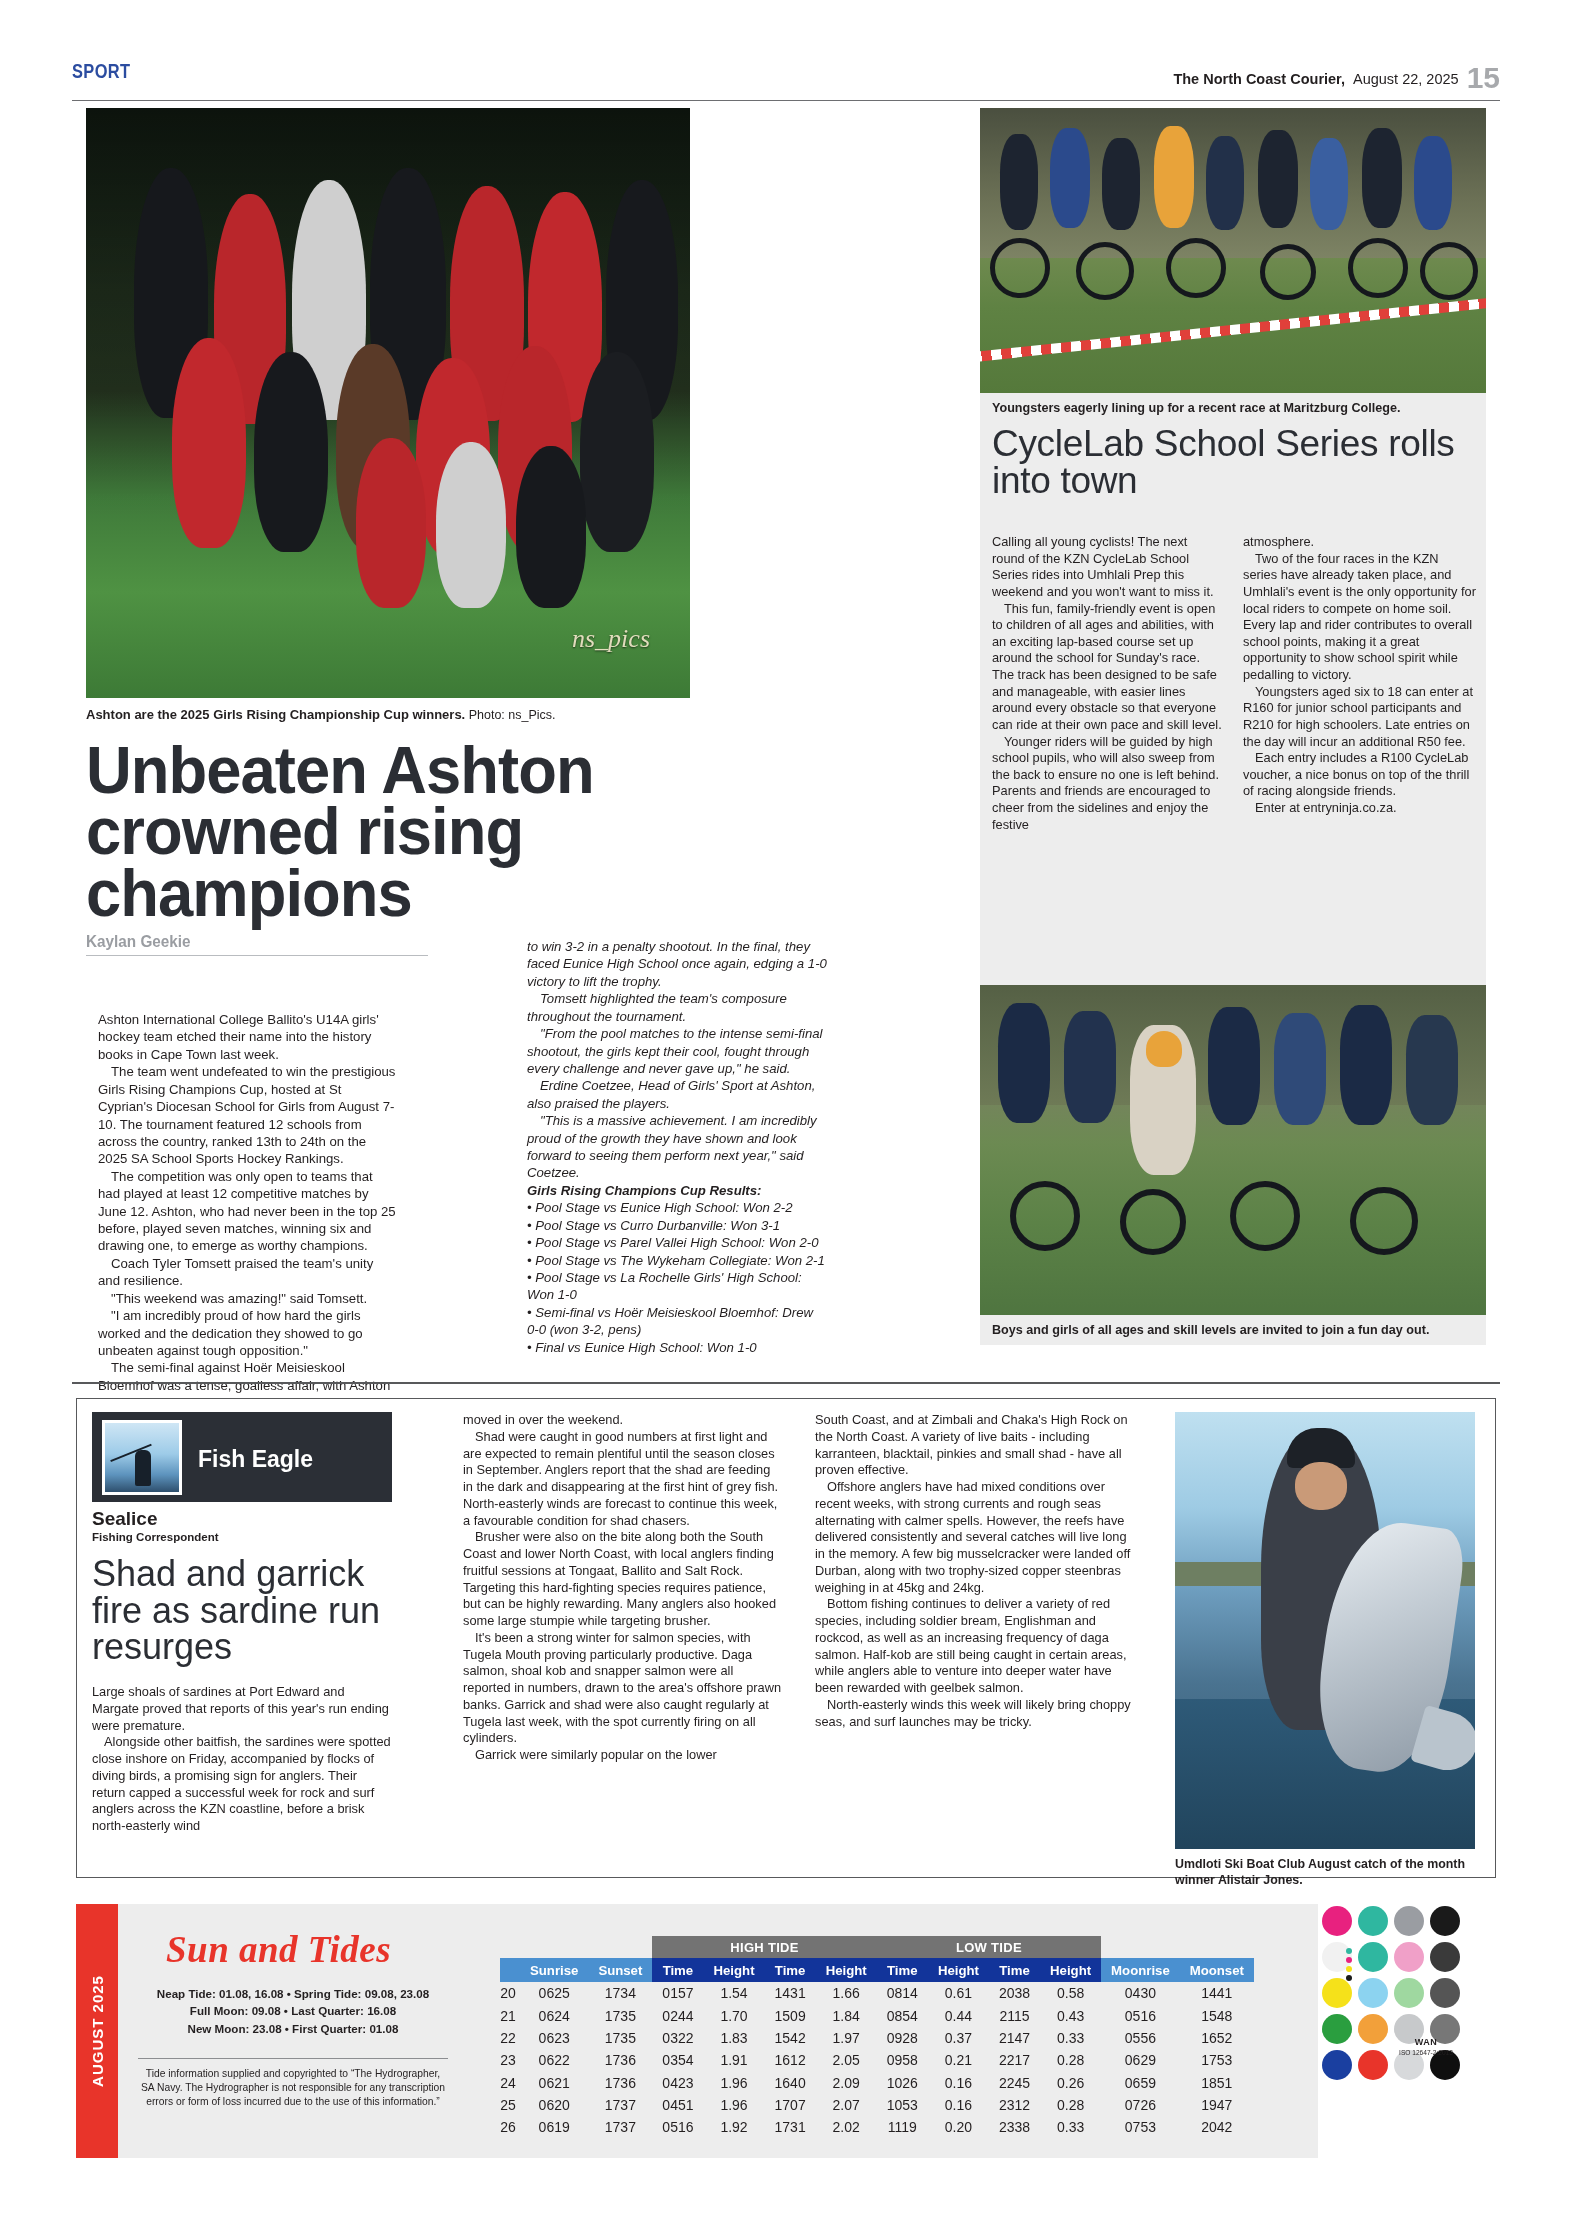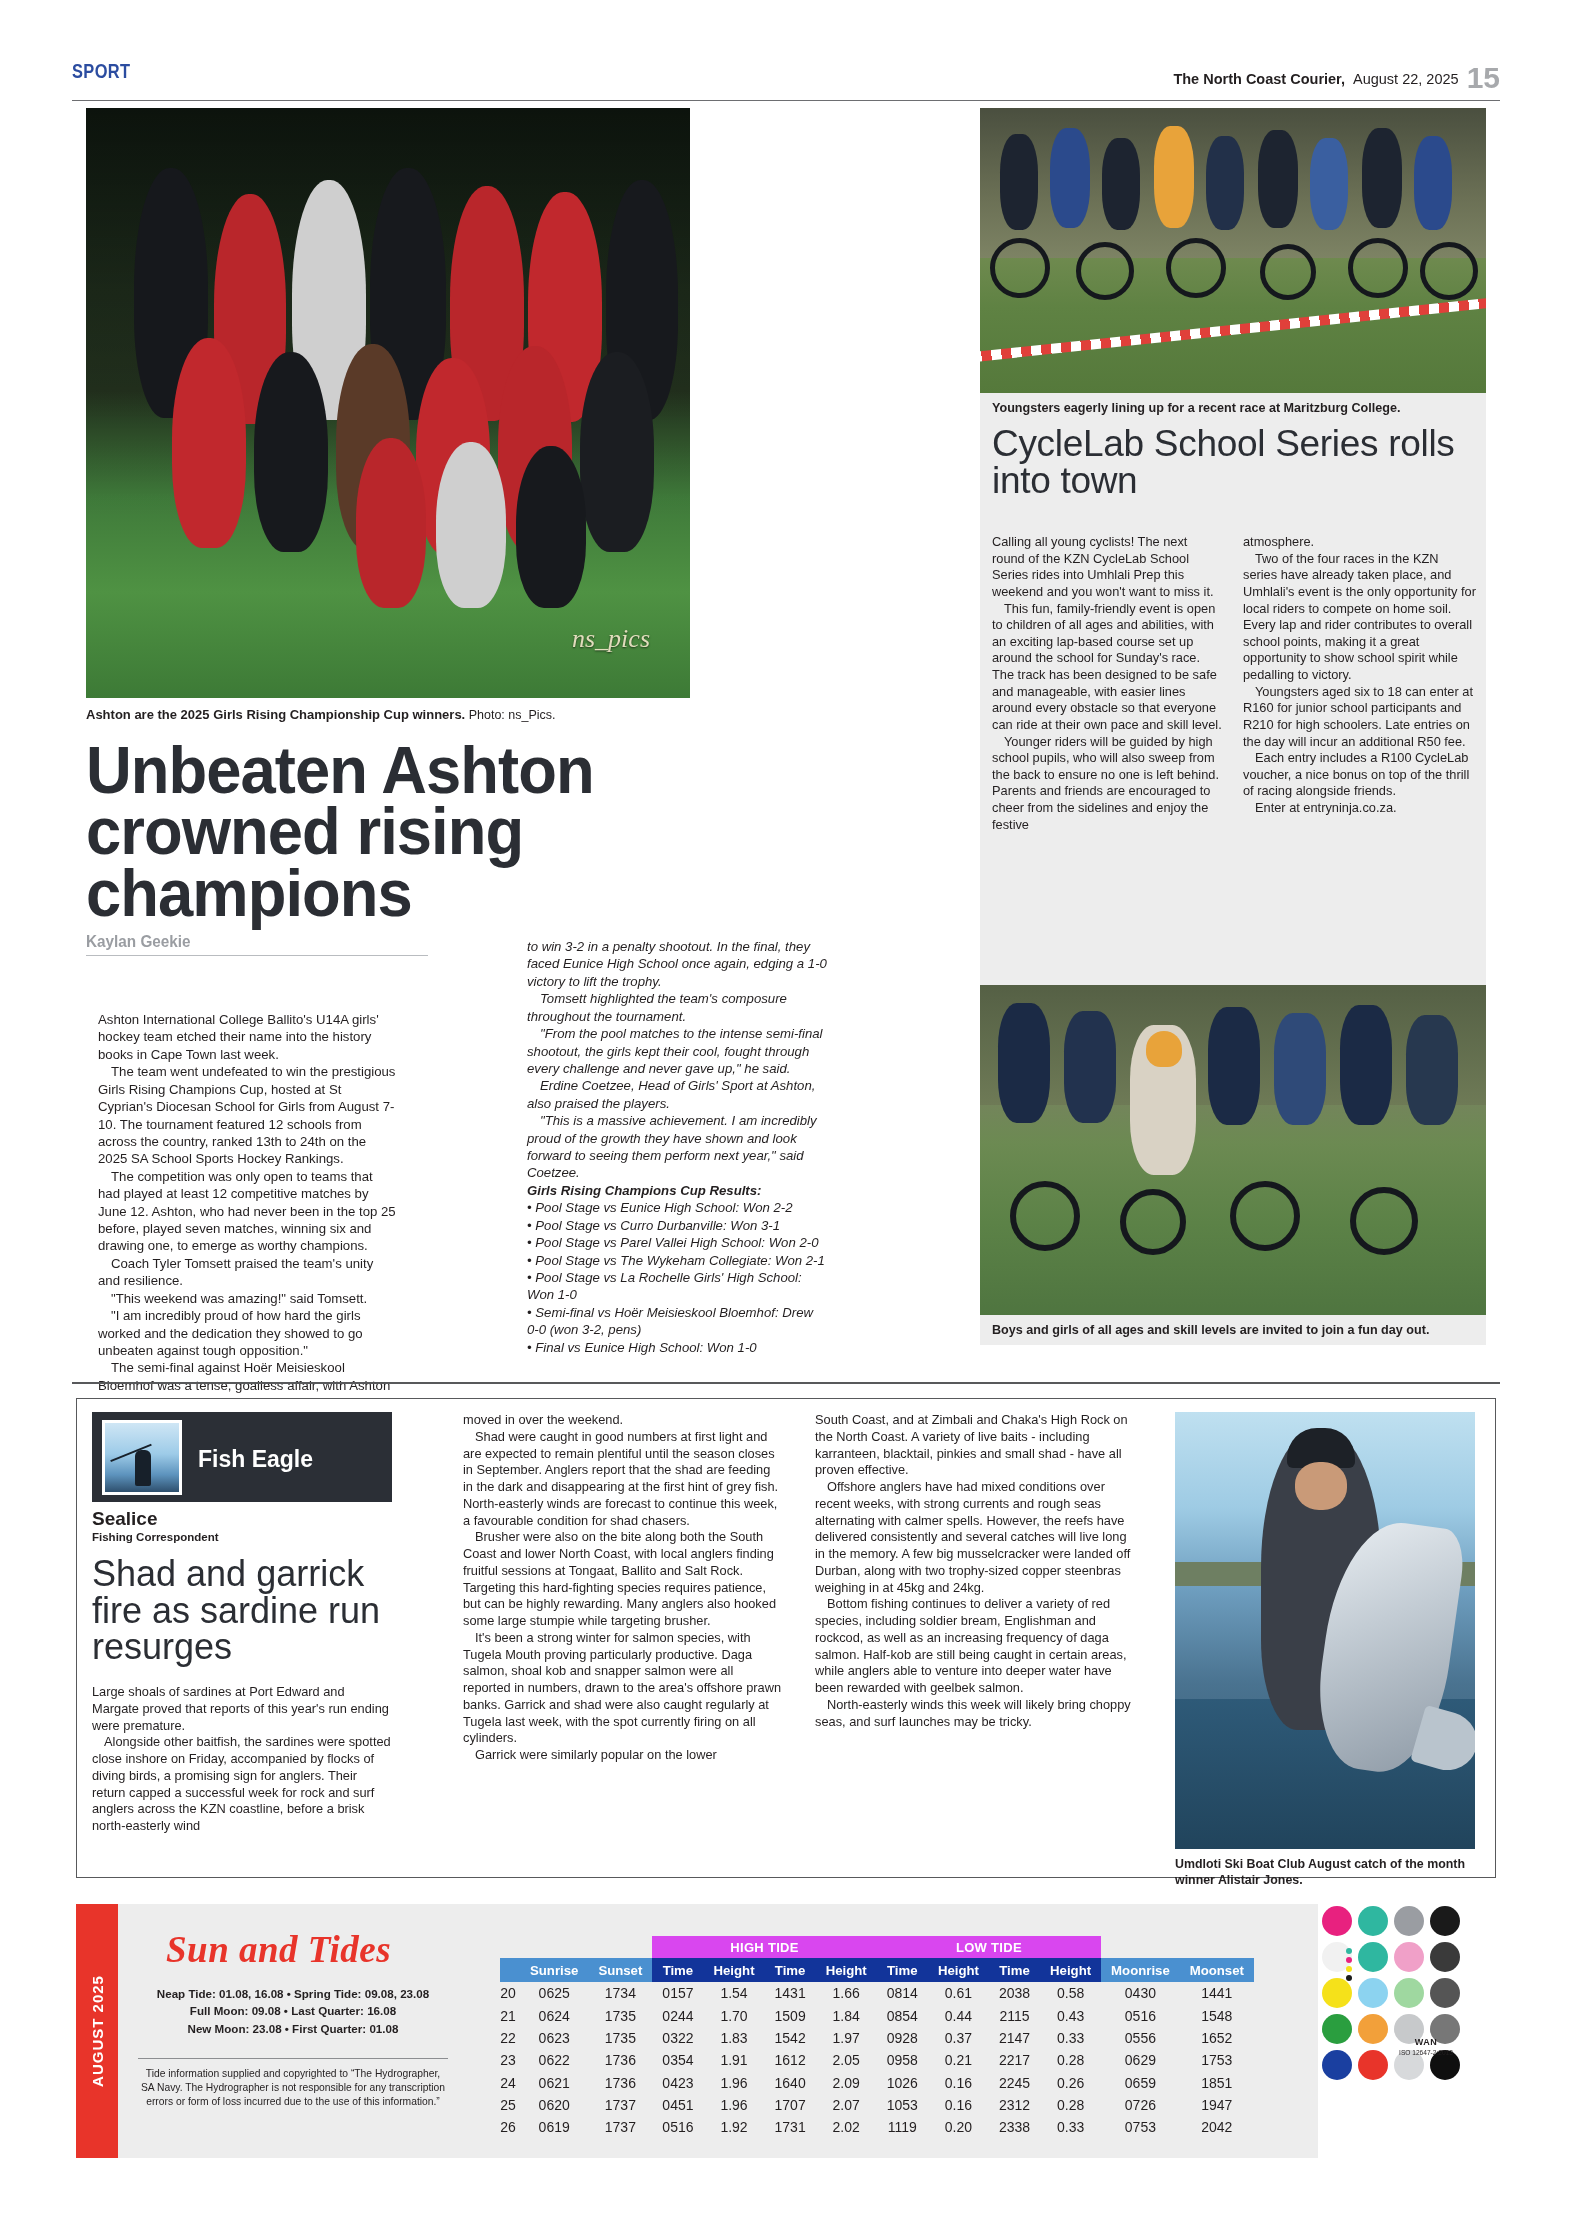--- a/index.html
+++ b/index.html
@@ -235,21 +235,21 @@
 
   table.tidetable {
     position:absolute; left:500px; top:1936px;
     border-collapse:collapse; font-size:13px;
   }
   table.tidetable th, table.tidetable td {
     padding:2px 0; text-align:center; white-space:nowrap;
   }
   .hdr-group { height:22px; }
   .hdr-group td { font-weight:bold; color:#fff; font-size:13px; letter-spacing:.3px; }
-  .g-red { background:#d946ef; }
+  .g-red { background:#737373; }
   .g-blank { background:transparent; }
   .hdr-row th { color:#fff; font-weight:bold; height:24px; font-size:13.2px; }
   .h-lblue { background:#4a90d0; }
   .h-dblue { background:#12349a; }
   .hdr-row th.h-lblue, .hdr-row th.h-dblue { padding:2px 10px; }
   table.tidetable td.datacell { color:#231f20; font-size:14px; padding:3.2px 10px; }
   table.tidetable td.daycell { font-size:14px; padding-right:4px; }
 
   
   .swatches {

